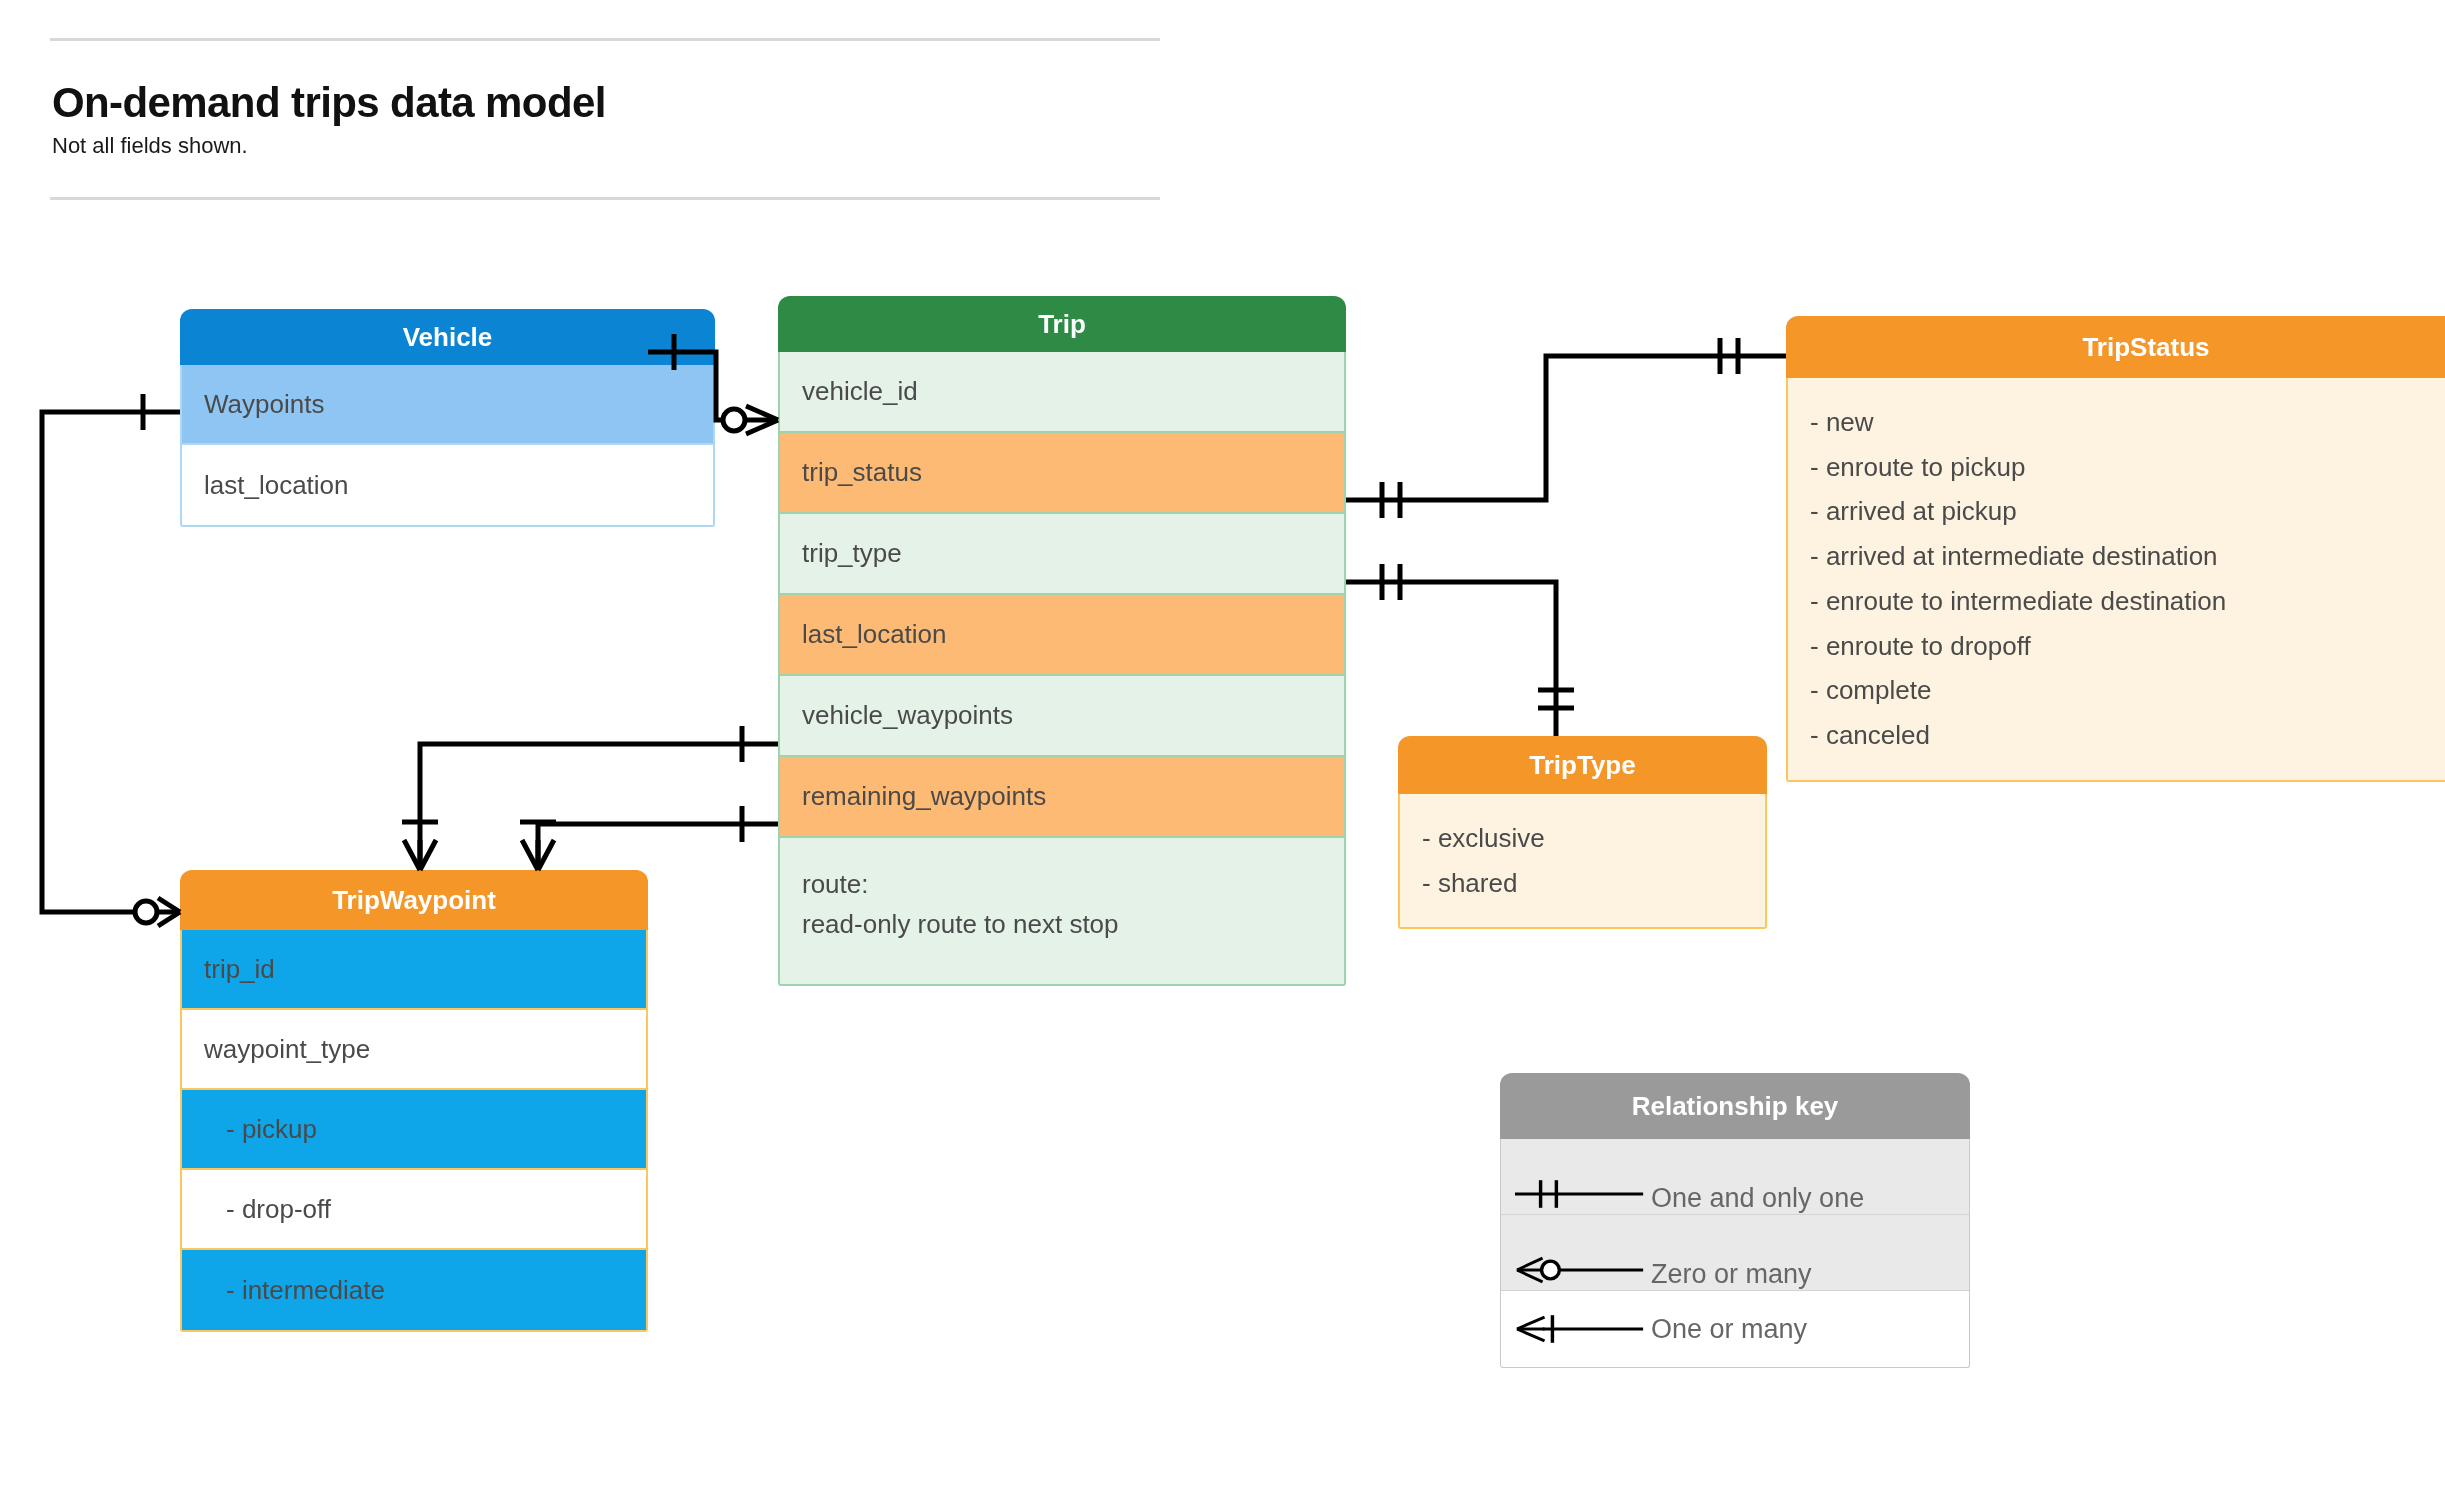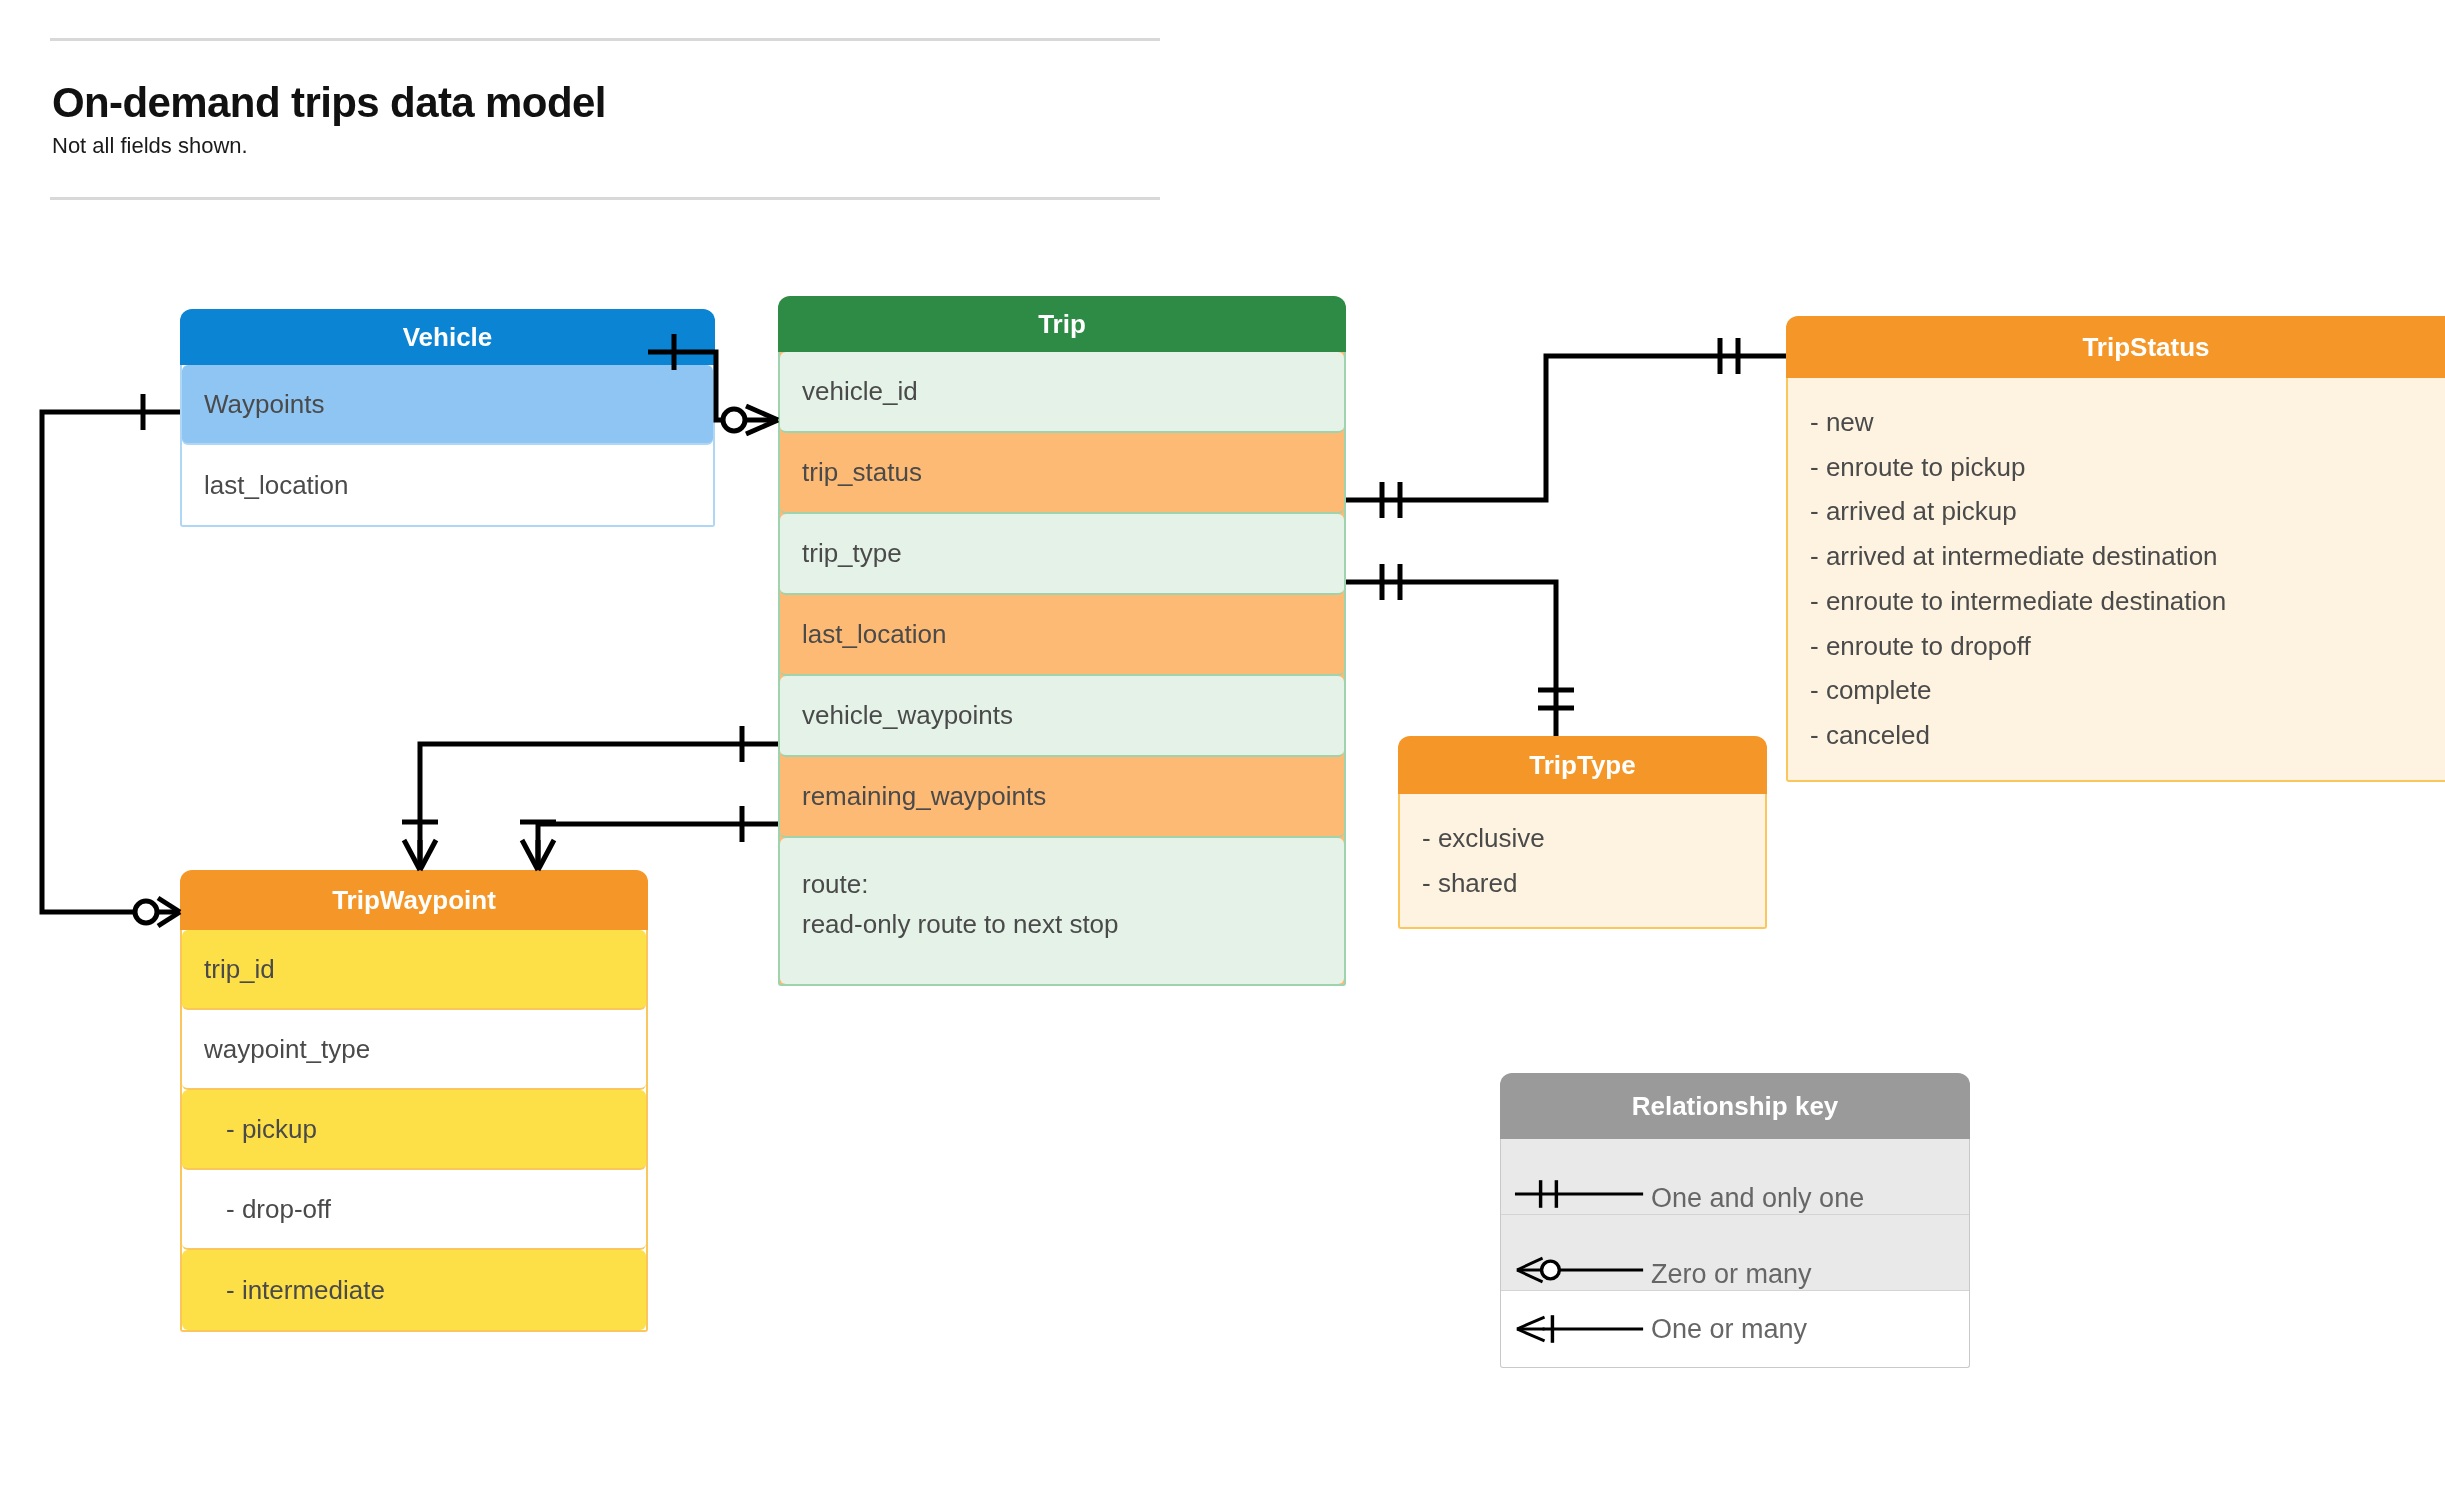--- a/index.html
+++ b/index.html
@@ -63,21 +63,20 @@
   }
   .row {
     box-sizing: border-box;
     font-size: 26px;
     color: #4a4a4a;
     display: flex;
     align-items: center;
     padding-left: 22px;
     border-bottom-style: solid;
     border-bottom-width: 2px;
-    border-radius: 6px;
   }
   .row:last-child { border-bottom: none; }
   .row.tall {
     align-items: flex-start;
     padding-top: 26px;
     line-height: 1.55;
     display: block;
   }
   .enum-list {
     box-sizing: border-box;
@@ -100,21 +99,21 @@
   #trip .entity-body { border-color: #9ed3ae; background: #fdba74; }
   #trip .row { border-bottom-color: #9ed3ae; height: 81px; }
   #trip .row.fill { background: #e5f2e8; }
   #trip .row.tall { height: 146px; }
 
   
   #tripwaypoint { left: 180px; top: 870px; width: 468px; }
   #tripwaypoint .entity-header { background: #f59728; height: 60px; }
   #tripwaypoint .entity-body { border-color: #fbc75c; background: #ffffff; }
   #tripwaypoint .row { border-bottom-color: #fbc75c; height: 80px; }
-  #tripwaypoint .row.fill { background: #fde047; }
+  #tripwaypoint .row.fill { background: #0ea5e9; }
   #tripwaypoint .row.indent { padding-left: 44px; }
 
   
   #tripstatus { left: 1786px; top: 316px; width: 720px; }
   #tripstatus .entity-header { background: #f59728; height: 62px; }
   #tripstatus .entity-body { border-color: #fbc75c; background: #fdf3e0; }
 
   
   #triptype { left: 1398px; top: 736px; width: 369px; }
   #triptype .entity-header { background: #f59728; height: 58px; }

